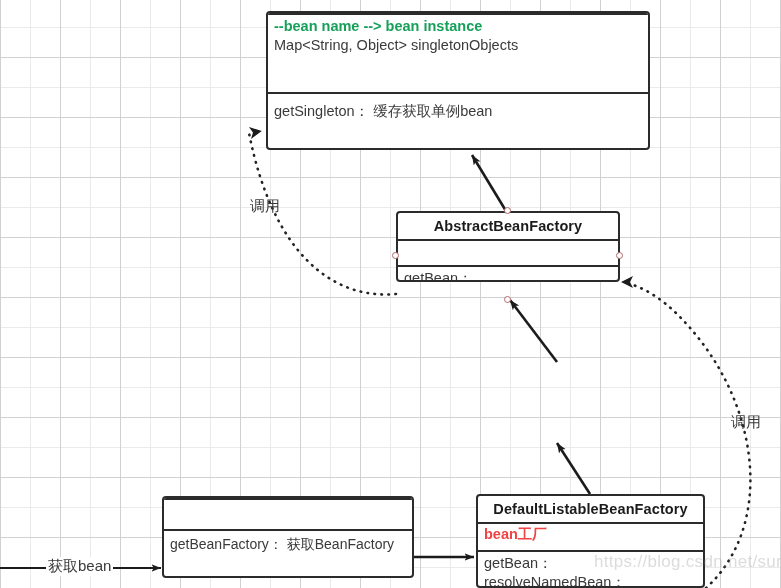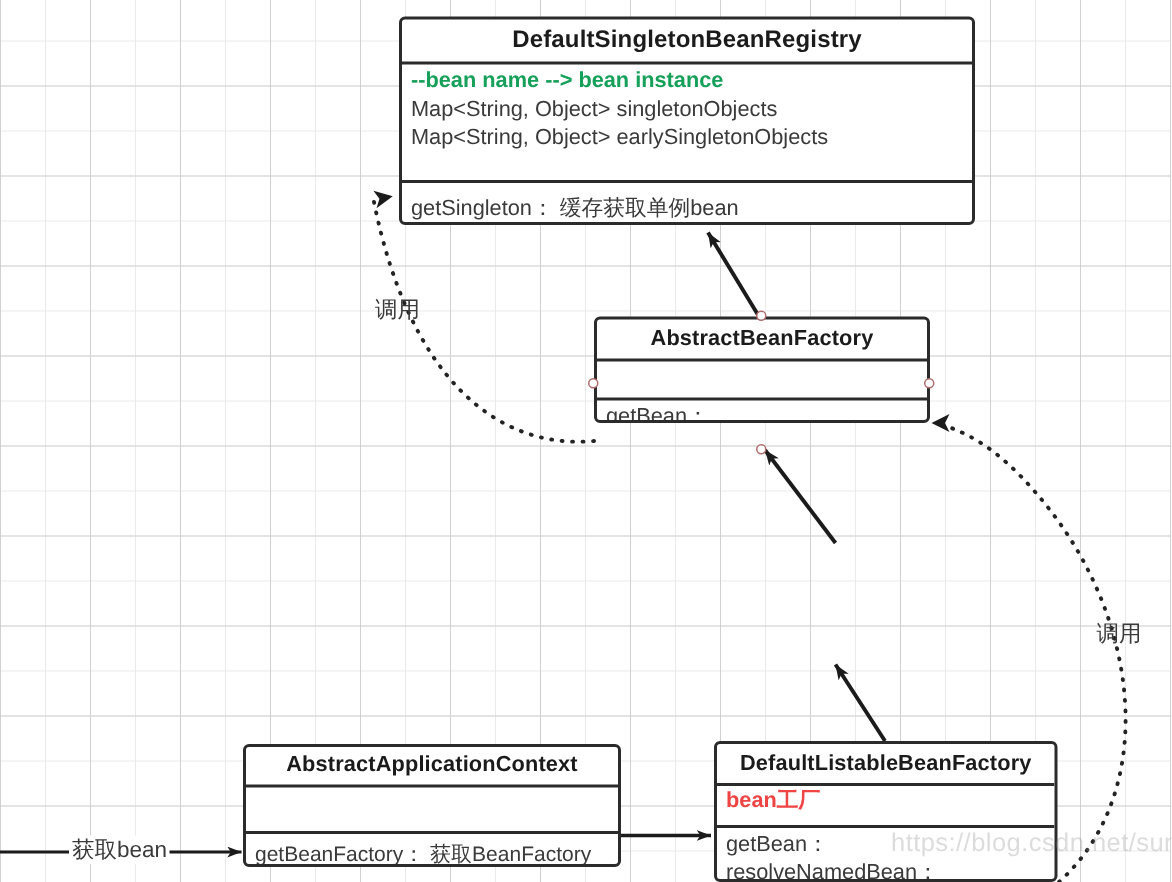--- a/index.html
+++ b/index.html
@@ -133,26 +133,24 @@
       <path d="M 250 139 L 262 133 L 250 127 L 253 133 Z" fill="#1b1b1b" transform="rotate(-10 250 133)"></path>
     </g>
 
     <g>
       <path d="M 706 588 C 770 530 762 420 700 340 C 675 308 652 290 627 283" fill="none" stroke="#232323" stroke-width="2.6" stroke-linecap="round" stroke-dasharray="0.6 6.4"></path>
       <path d="M 633 288 L 621 282 L 633 276 L 630 282 Z" fill="#1b1b1b"></path>
     </g>
   </svg>
 
   <div class="uml-class" style="left:266px; top:11px; width:384px; height:139px;">
-    <div class="uml-title" style="font-size:16px; line-height:28px; height:28px;">DefaultSingletonBeanRegistry</div>
     <div class="uml-sep"></div>
     <div class="uml-compartment" style="font-size:14.5px; height:72px;">
       <div class="uml-line green-note">--bean name --&gt; bean instance</div>
       <div class="uml-line">Map&lt;String, Object&gt; singletonObjects</div>
-      <div class="uml-line">Map&lt;String, Object&gt; earlySingletonObjects</div>
     </div>
     <div class="uml-sep"></div>
     <div class="uml-compartment" style="font-size:14.5px; padding-top:8px;">
       <div class="uml-line">getSingleton： 缓存获取单例bean</div>
     </div>
   </div>
 
   <div class="uml-class" style="left:396px; top:211px; width:224px; height:71px;">
     <div class="uml-title" style="font-size:14.5px; line-height:26px; height:26px;">AbstractBeanFactory</div>
     <div class="uml-sep"></div>
@@ -164,21 +162,20 @@
     </div>
   </div>
 
   <div class="handle" style="left:504px; top:207px;"></div>
   <div class="handle" style="left:392px; top:252px;"></div>
   <div class="handle" style="left:616px; top:252px;"></div>
   <div class="handle" style="left:504px; top:296px;"></div>
 
 
   <div class="uml-class" style="left:162px; top:496px; width:252px; height:82px;">
-    <div class="uml-title" style="font-size:14.5px; line-height:25px; height:25px;">AbstractApplicationContext</div>
     <div class="uml-sep"></div>
     <div class="uml-compartment" style="height:24px;"></div>
     <div class="uml-sep"></div>
     <div class="uml-compartment" style="font-size:14px; padding-top:4px;">
       <div class="uml-line">getBeanFactory： 获取BeanFactory</div>
     </div>
   </div>
 
   <div class="uml-class" style="left:476px; top:494px; width:229px; height:94px;">
     <div class="uml-title" style="font-size:14.5px; line-height:26px; height:26px;">DefaultListableBeanFactory</div>

